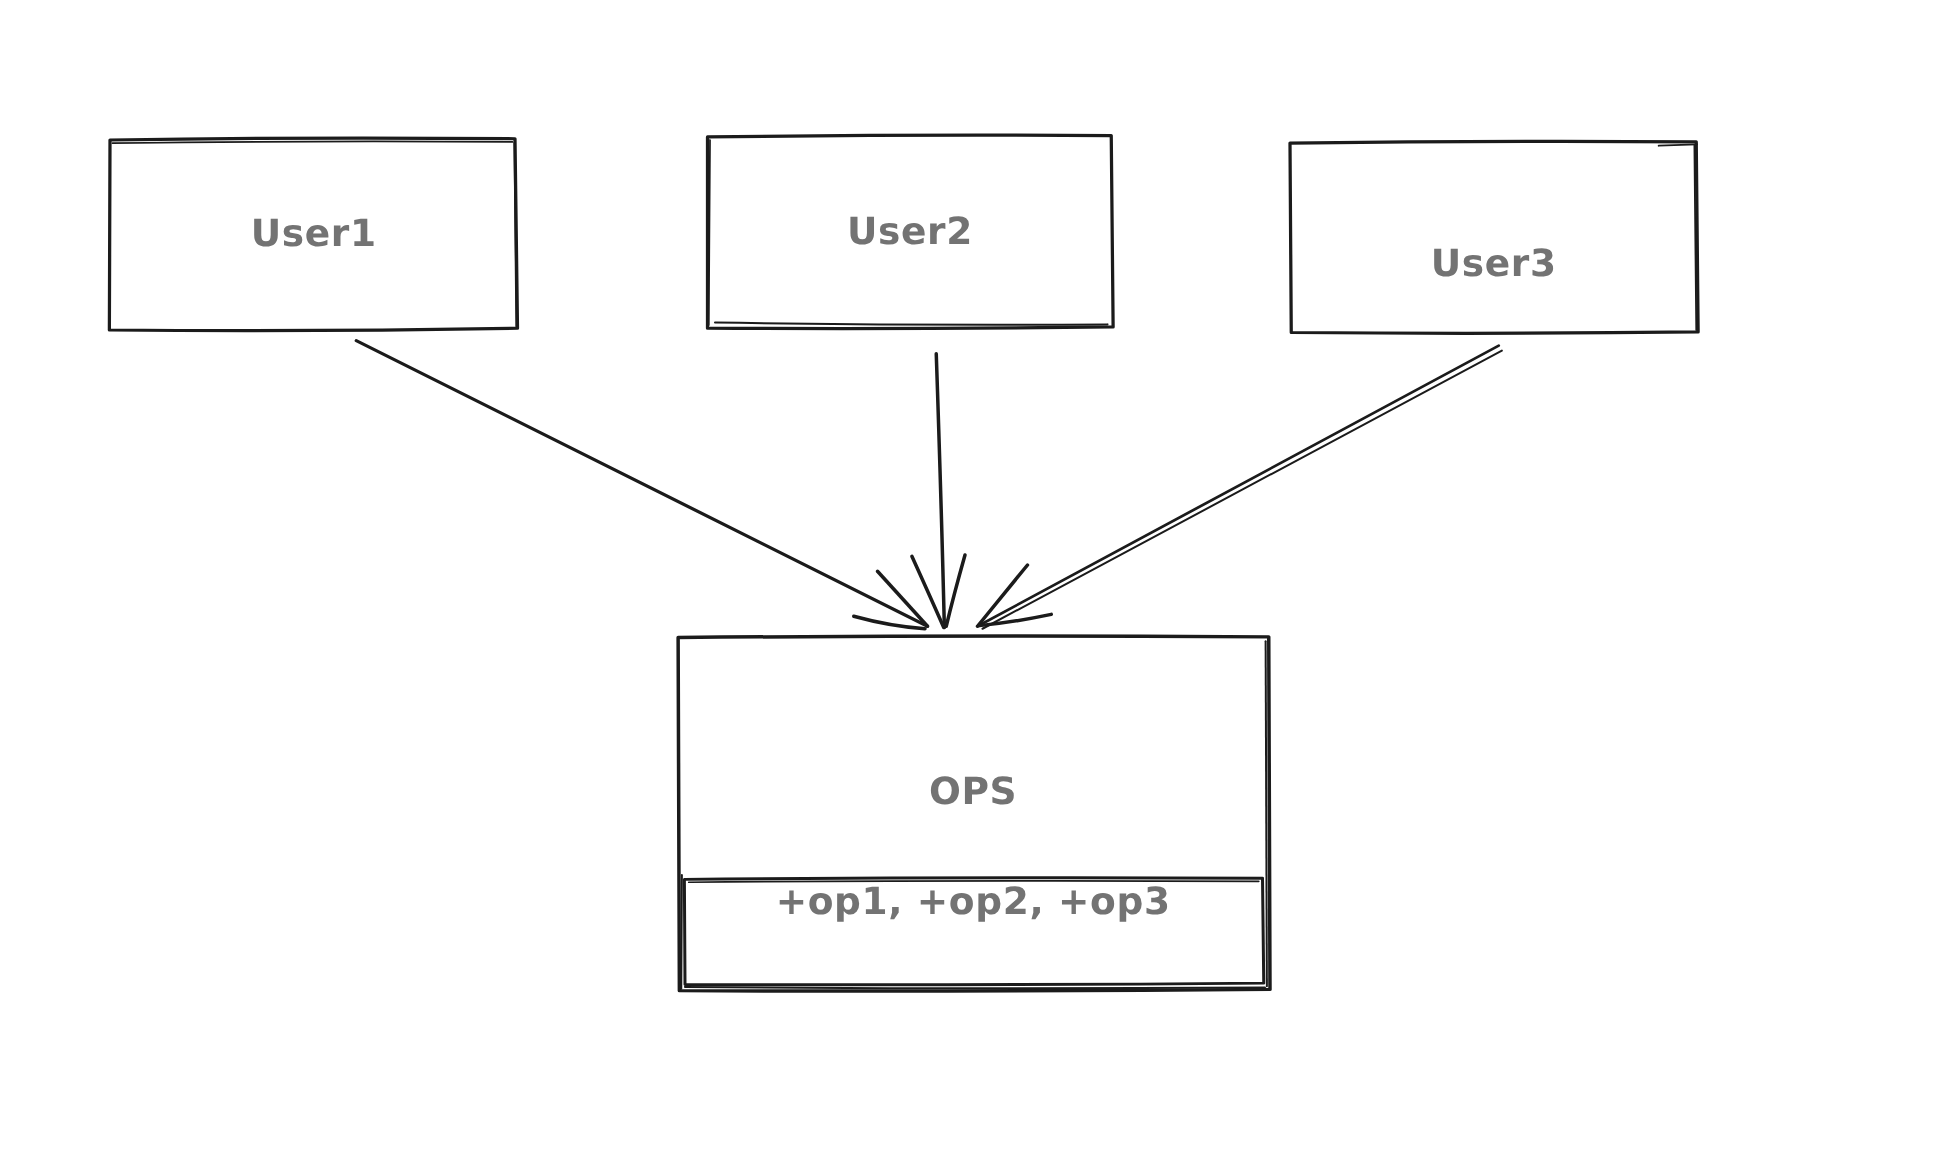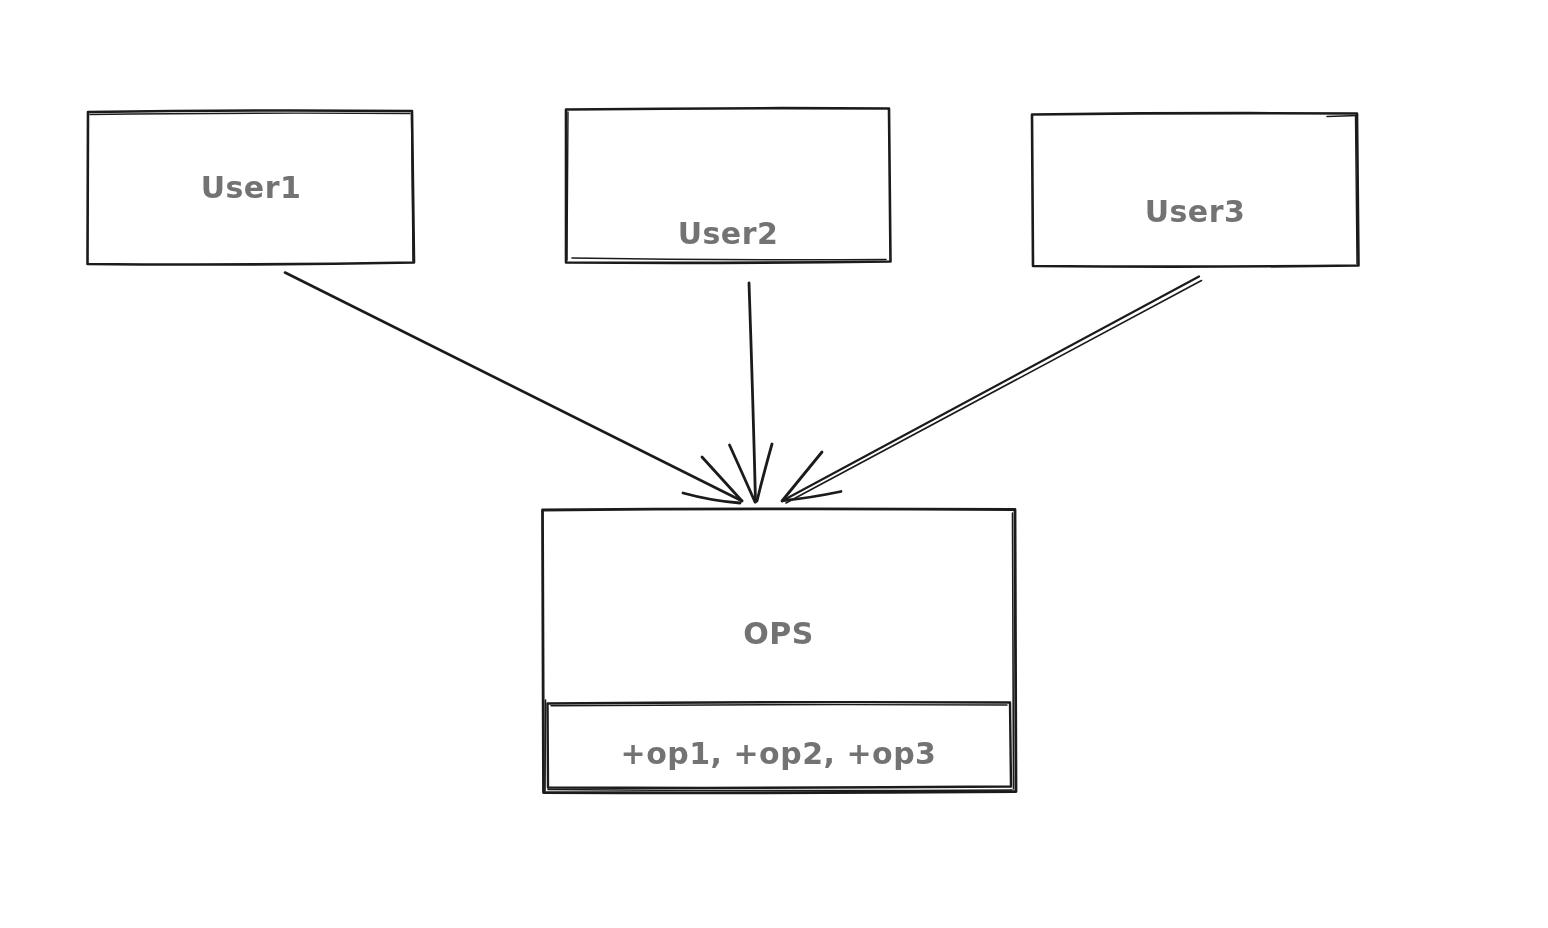--- a/index.html
+++ b/index.html
@@ -94,21 +94,21 @@
     <g>
       <path stroke-width="2.2" d="M 1199 276.5 L 782 501"></path>
       <path stroke-width="1.6" d="M 1201.5 280.5 L 786 503"></path>
       <path stroke-width="2.8" d="M 822 452 L 782 501"></path>
       <path stroke-width="2.8" d="M 841 491.5 Q 810 498 783.5 500.5"></path>
     </g>
   </svg>
 
   <div class="node-label" style="left: 88px; top: 111px; width: 326px; height: 152px;">User1</div>
 
-  <div class="node-label" style="left: 566px; top: 108px; width: 324px; height: 154px; margin-top: 48px;">User2</div>
+  <div class="node-label" style="left: 566px; top: 108px; width: 324px; height: 154px;">User2</div>
 
   <div class="node-label" style="left: 1032px; top: 113px; width: 326px; height: 196px;">User3</div>
 
   <div class="node-label" style="left: 542px; top: 509px; width: 473px; height: 249px;">OPS</div>
 
-  <div class="node-label" style="left: 547px; top: 702px; width: 463px; height: 102px;">+op1, +op2, +op3</div>
+  <div class="node-label" style="left: 547px; top: 670px; width: 463px; height: 102px;">+op1, +op2, +op3</div>
 
 </div>
 
 </body></html>

